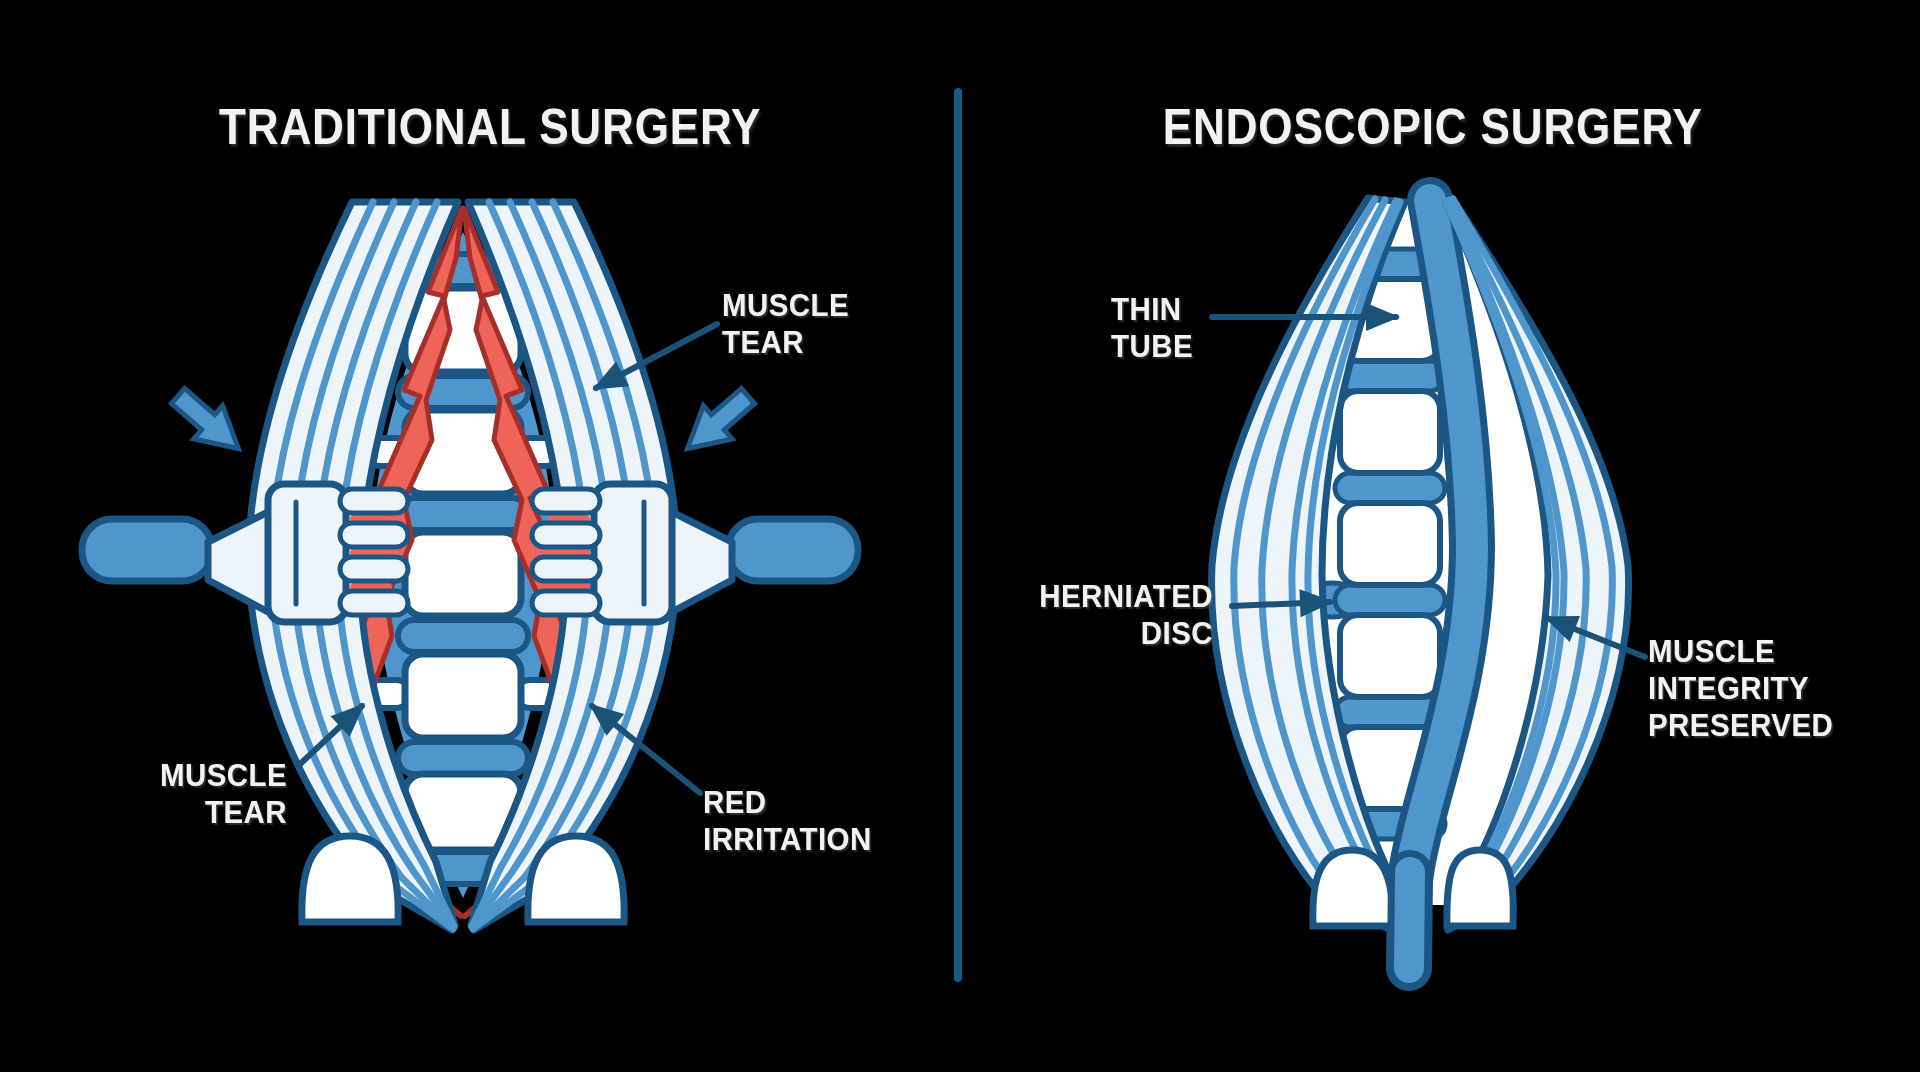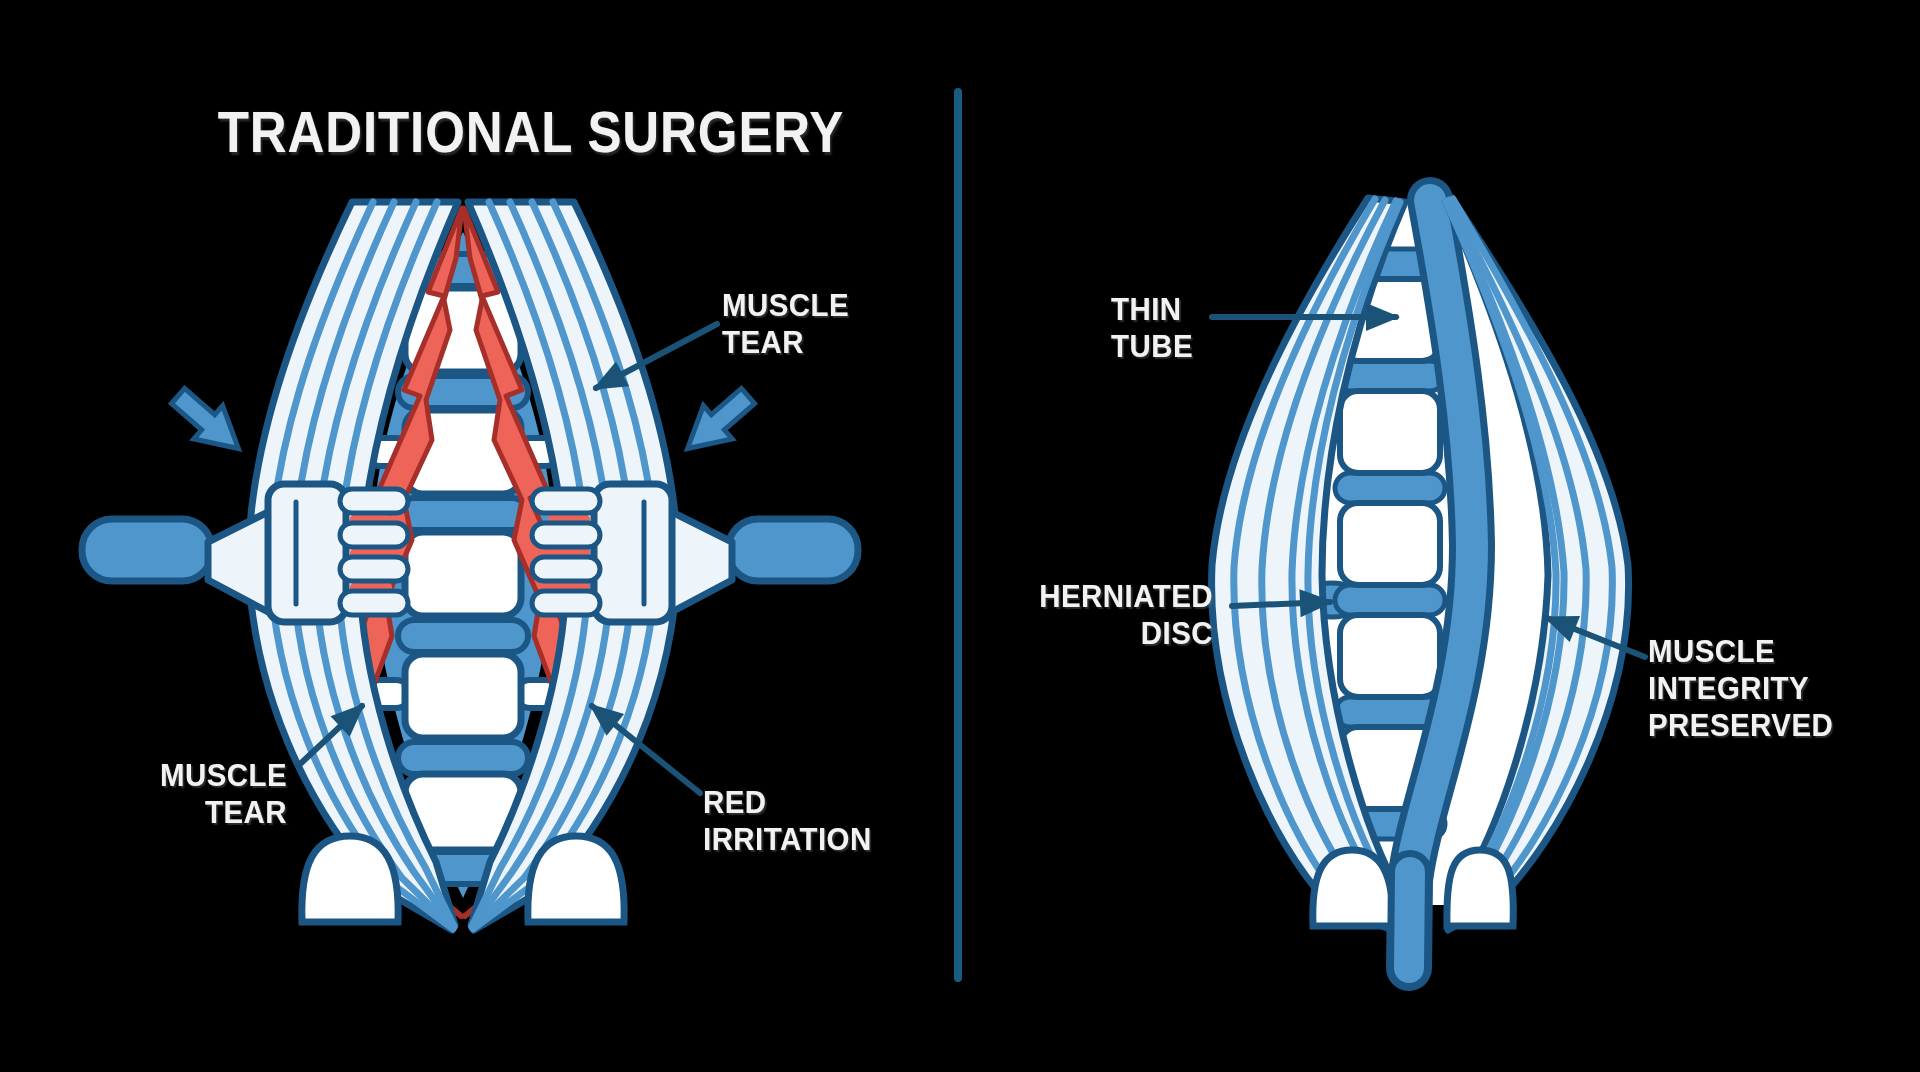--- a/index.html
+++ b/index.html
@@ -8,21 +8,21 @@
     --callout:#1A5377; --divider:#175D82;
   }
   html,body{margin:0;padding:0;}
   body{
     width:1920px;height:1072px;background:var(--bg);overflow:hidden;position:relative;
     font-family:"Liberation Sans","DejaVu Sans",sans-serif;
   }
   .stage{position:absolute;left:0;top:0;width:1920px;height:1072px;}
   svg.diagram{position:absolute;left:0;top:0;}
   .title{
-    position:absolute;color:var(--text);font-weight:bold;font-size:58px;
+    position:absolute;color:var(--text);font-weight:bold;font-size:50px;
     letter-spacing:1px;white-space:nowrap;text-align:center;
     text-shadow:2px 3px 2px rgba(110,110,110,.35),0 0 1px rgba(180,180,180,.5);
   }
   .title>span{display:inline-block;transform:scaleX(.88);transform-origin:center;}
   .callout-label{
     position:absolute;color:var(--text);font-weight:bold;font-size:32px;line-height:37px;
     letter-spacing:.5px;white-space:nowrap;
     text-shadow:2px 2px 1px rgba(120,120,120,.35),0 0 1px rgba(160,160,160,.5);
     transform:scaleX(.92);transform-origin:left top;
   }
@@ -182,20 +182,23 @@
       <line class="s-call" stroke-width="6" marker-end="url(#ah)" x1="1232" y1="606" x2="1330" y2="602"></line>
       <line class="s-call" stroke-width="6" marker-end="url(#ah)" x1="1645" y1="657" x2="1547" y2="618"></line>
     </g>
   </svg>
 
   <div class="divider" style="left:954px;top:88px;width:8px;height:894px;"></div>
 
   <div class="title" style="left:175px;top:98px;width:630px;">
     <span>TRADITIONAL SURGERY</span>
   </div>
+  <div class="title" style="left:1118px;top:98px;width:630px;">
+    <span>ENDOSCOPIC SURGERY</span>
+  </div>
 
   <div class="callout-label" style="left:722px;top:287px;">
     <div>MUSCLE</div>
     <div>TEAR</div>
   </div>
   <div class="callout-label align-right" style="left:120px;top:757px;width:167px;">
     <div>MUSCLE</div>
     <div>TEAR</div>
   </div>
   <div class="callout-label" style="left:703px;top:784px;">

